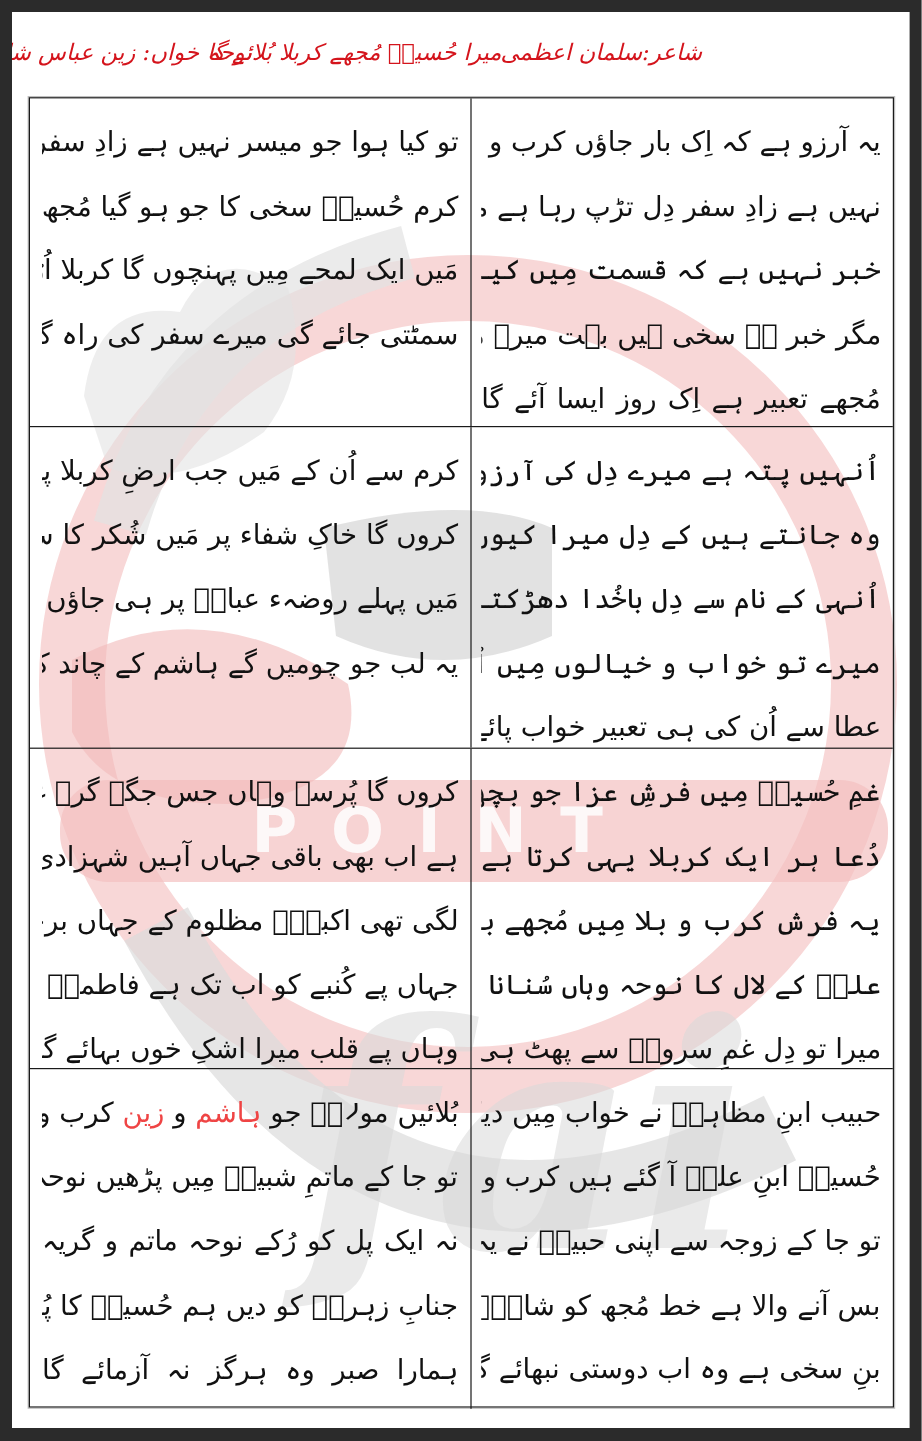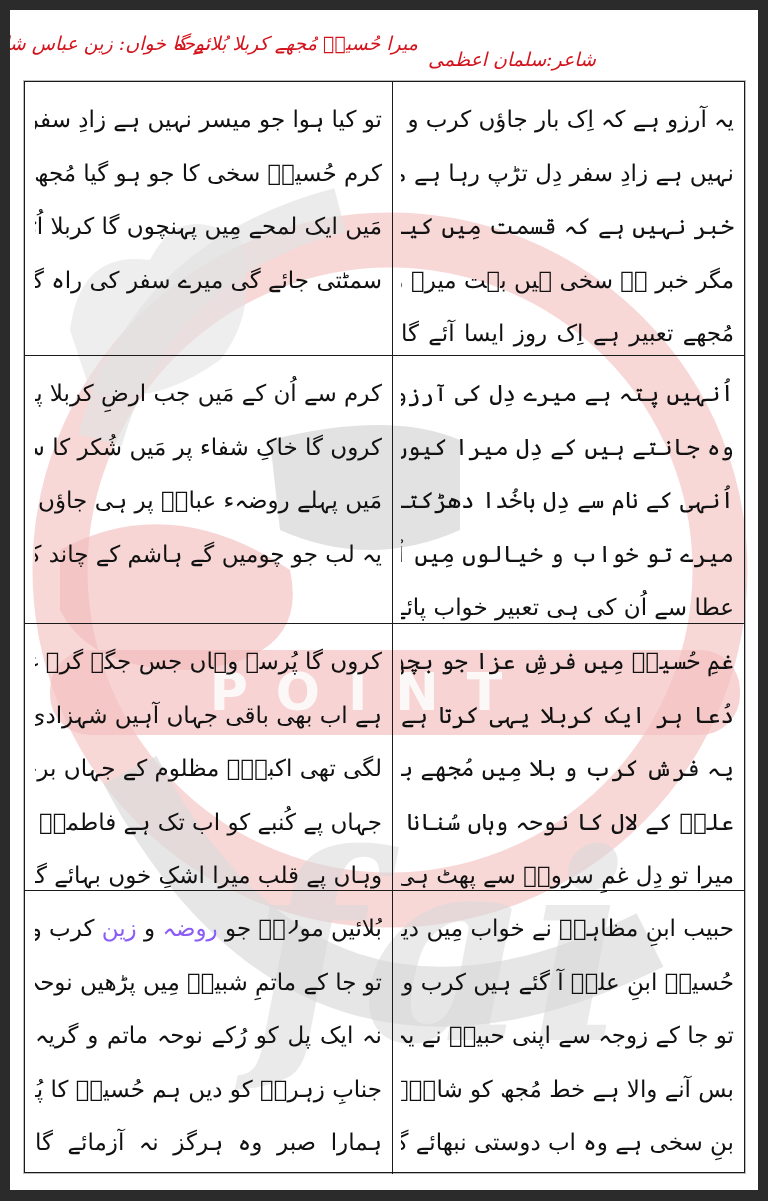--- a/index.html
+++ b/index.html
@@ -21,21 +21,21 @@
   .watermark { position: absolute; left: 0; top: 0; width: 748px; height: 1180px; pointer-events: none; }
   .header {
     position: absolute; left: 0; top: 22px; width: 748px; height: 36px;
     direction: rtl;
     color: #d4141c;
     font-size: 19px;
     font-family: "DejaVu Serif", serif;
     font-style: italic;
   }
   .header span { position: absolute; top: 0; white-space: nowrap; }
-  .header .poet { right: 162px; margin-top: 16px; }
+  .header .poet { right: 173px; }
   .header .title { right: 340px; }
   .header .reciter { right: 548px; }
 
   .table {
     position: absolute;
     left: 14px; top: 71px;
     width: 721px; height: 1092px;
     border: 1.5px solid #1a1a1a;
     box-shadow: 0 0 0 1px #bdbdbd;
     box-sizing: border-box;
@@ -58,21 +58,21 @@
     height: 53.5px;
     line-height: 50px;
     font-size: 23px;
     font-family: "DejaVu Serif", serif;
     color: #111;
     text-align: justify;
     text-align-last: justify;
     white-space: nowrap;
     overflow: hidden;
   }
-  .line .hl { color: #8b5cf6; }
+  .line .hl { color: #ef4444; }
 </style>
 </head>
 <body>
 
 <div class="paper">
 
   <svg class="watermark" viewBox="0 0 748 1180" xmlns="http://www.w3.org/2000/svg">
 
     <circle cx="380" cy="560" r="330" fill="none" stroke="#f5c9c9" stroke-width="55" opacity="0.75"></circle>
 
@@ -150,21 +150,21 @@
 
     <div class="row" style="top:809px;height:283px;">
       <div class="cell right">
         <div class="line">حبیب ابنِ مظاہرؑ نے خواب مِیں دیکھا</div>
         <div class="line">حُسینؑ ابنِ علیؑ آ گئے ہیں کرب و بلا</div>
         <div class="line">تو جا کے زوجہ سے اپنی حبیبؑ نے یہ کہا</div>
         <div class="line">بس آنے والا ہے خط مُجھ کو شاہِؑ والا کا</div>
         <div class="line">بنِ سخی ہے وہ اب دوستی نبھائے گا</div>
       </div>
       <div class="cell left">
-        <div class="line"><span>بُلائیں مولاؑ جو </span><span class="hl">روضہ</span><span> و </span><span class="hl">زین</span><span> کرب و بلا</span></div>
+        <div class="line"><span>بُلائیں مولاؑ جو </span><span class="hl">ہاشم</span><span> و </span><span class="hl">زین</span><span> کرب و بلا</span></div>
         <div class="line">تو جا کے ماتمِ شبیرؑ مِیں پڑھیں نوحہ</div>
         <div class="line">نہ ایک پل کو رُکے نوحہ ماتم و گریہ</div>
         <div class="line">جنابِ زہراؑ کو دیں ہم حُسینؑ کا پُرسہ</div>
         <div class="line">ہمارا صبر وہ ہرگز نہ آزمائے گا</div>
       </div>
     </div>
 
   </div>
 </div>
 

